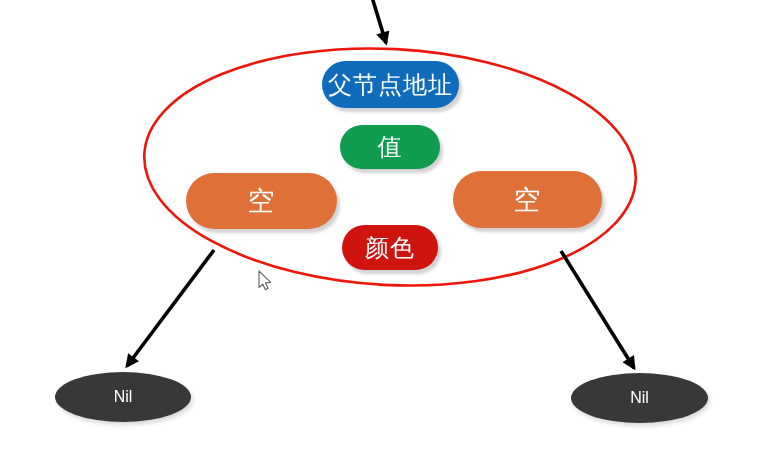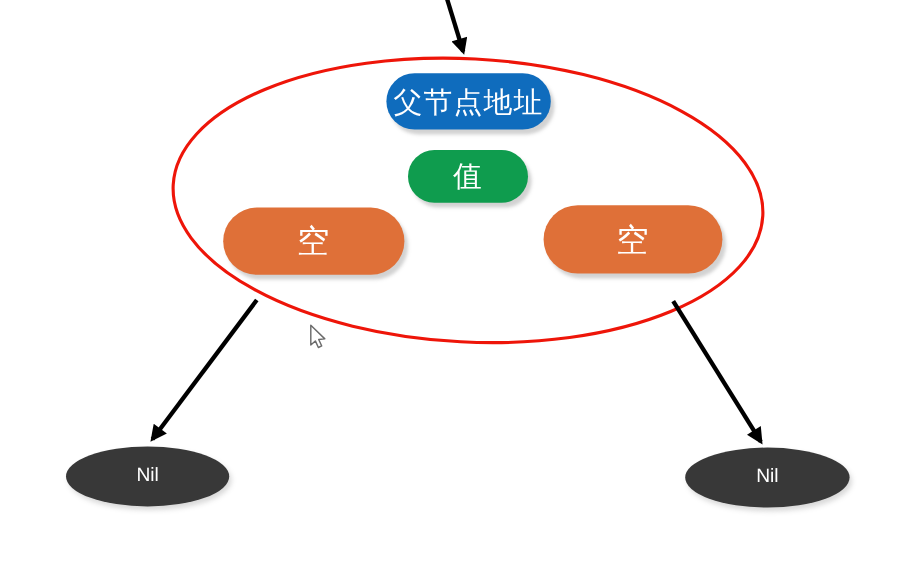--- a/index.html
+++ b/index.html
@@ -73,20 +73,23 @@
   </div>
 
   <div class="pill pill-left" style="background: rgb(223, 112, 56);">
     <span>空</span>
   </div>
 
   <div class="pill pill-right" style="background: rgb(223, 112, 56);">
     <span>空</span>
   </div>
 
+  <div class="pill pill-color" style="background: rgb(207, 20, 16);">
+    <span>颜色</span>
+  </div>
 
   <div class="nil-node nil-left" style="background: rgb(56, 56, 56);">
     <span>Nil</span>
   </div>
 
   <div class="nil-node nil-right" style="background: rgb(56, 56, 56);">
     <span>Nil</span>
   </div>
 
   <svg id="cursor-layer" viewBox="0 0 760 476" xmlns="http://www.w3.org/2000/svg">

